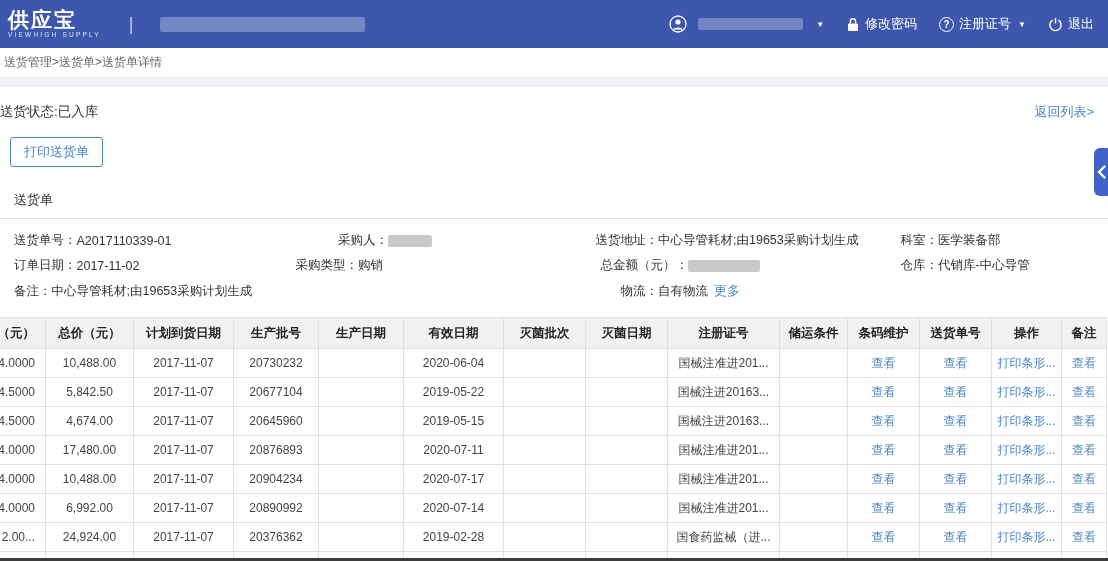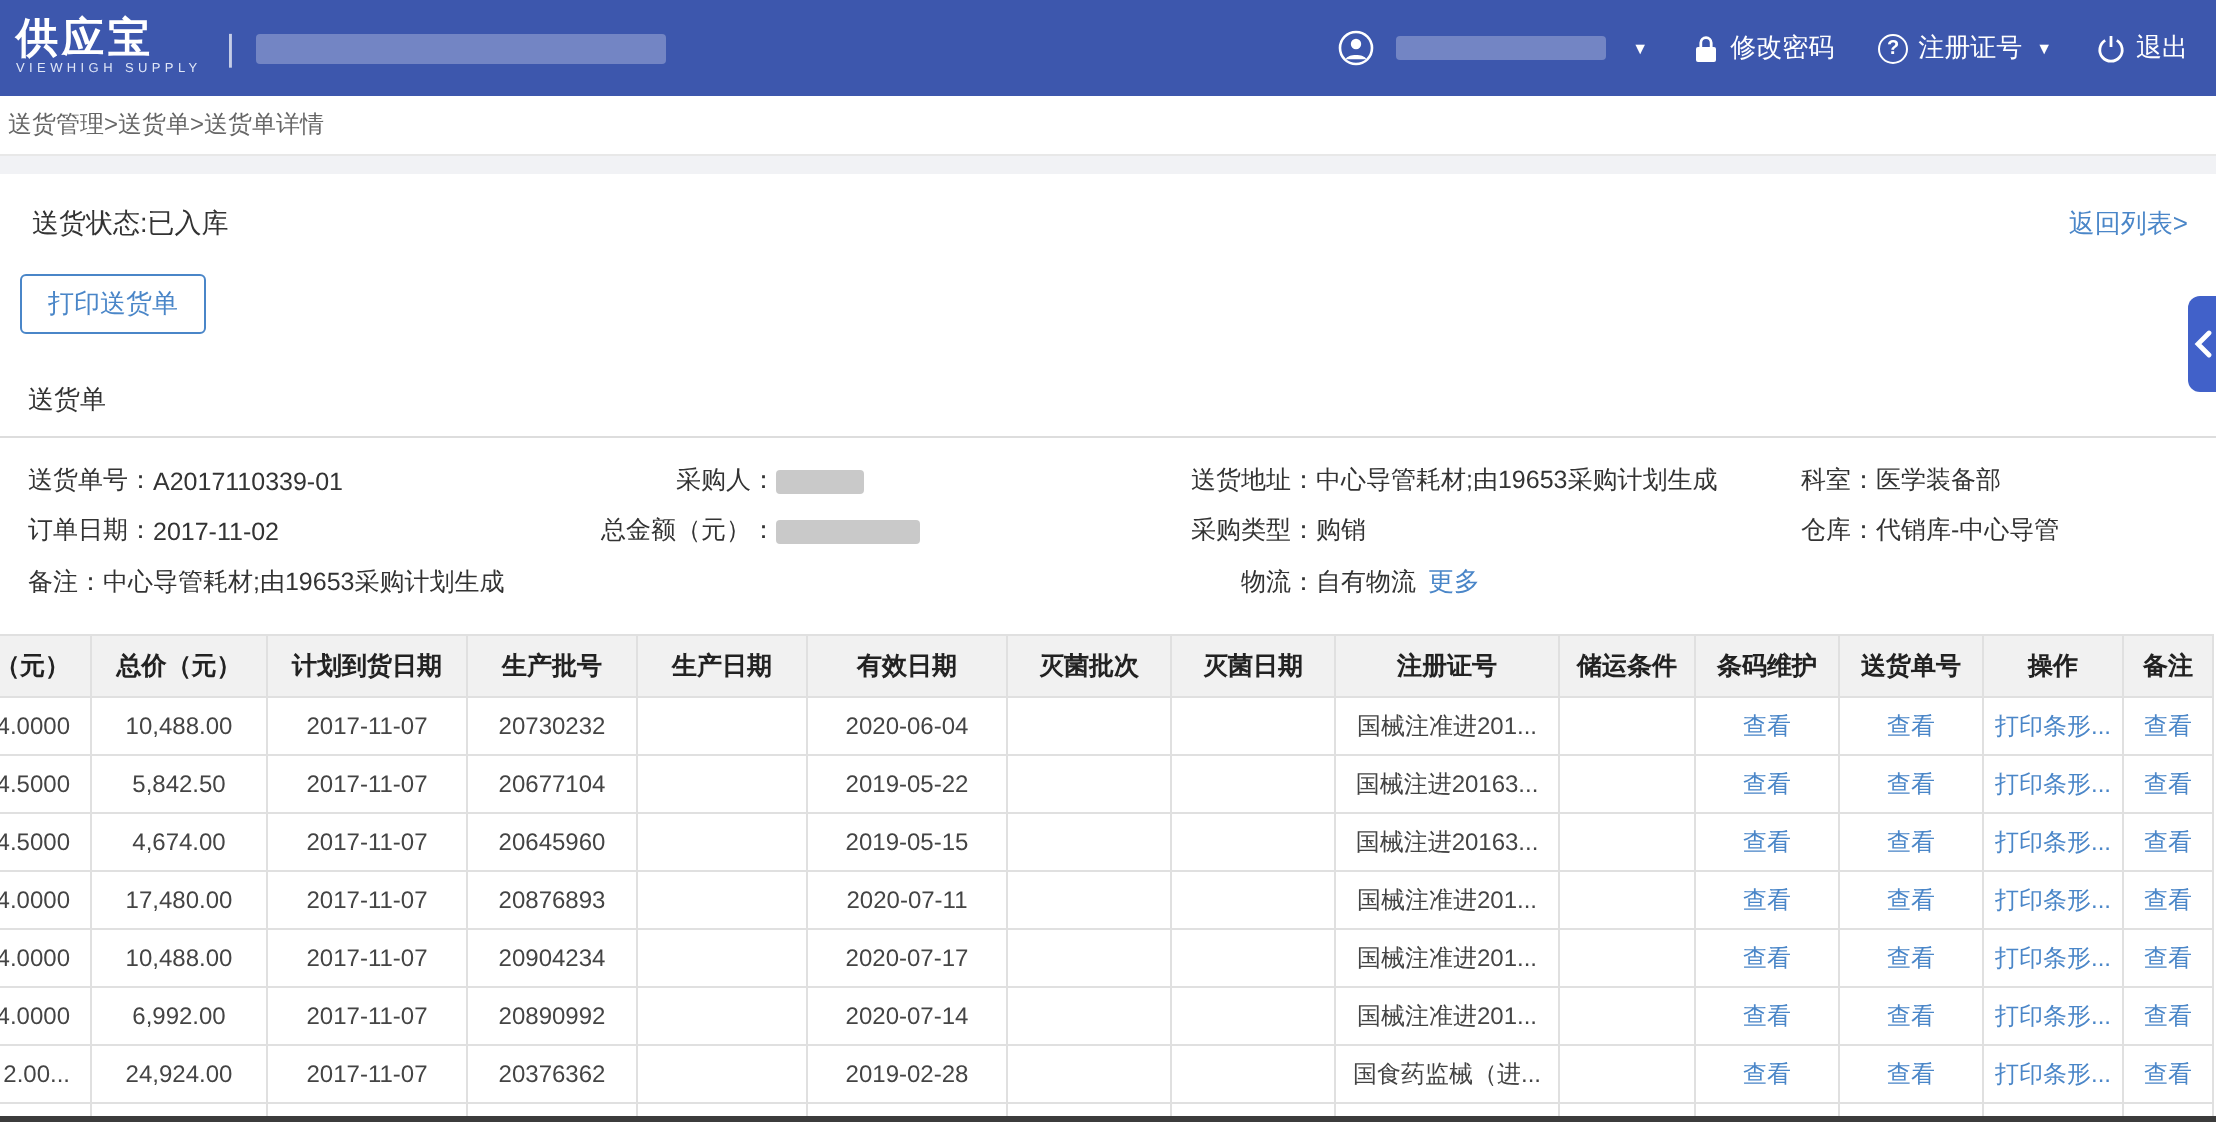--- a/index.html
+++ b/index.html
@@ -5,21 +5,21 @@
   * { box-sizing: border-box; }
   html,body { margin:0; padding:0; }
   body {
     width:1108px; height:561px; overflow:hidden; position:relative;
     background:#fff; font-family:"Liberation Sans","DejaVu Sans",sans-serif;
     font-size:13px; color:#333;
   }
   
   .topbar {
     height:48px; background:#3d57ad; display:flex; align-items:center;
-    padding:0 14px 0 8px; color:#fff;
+    padding:0 14px 0 8px; color:#fff;gap:16px;
   }
   .logo { display:flex; flex-direction:column; line-height:1; margin-right:10px; }
   .logo-main { font-size:21px; font-weight:bold; letter-spacing:2px; }
   .logo-sub { font-size:6.5px; letter-spacing:2.2px; margin-top:2px; color:#dfe6f7; }
   .logo-divider { color:rgba(255,255,255,.7); font-size:18px; margin:0 10px 0 2px; }
   .redact { background:rgba(255,255,255,.28); border-radius:2px; display:inline-block; }
   .redact.company { width:205px; height:15px; }
   .redact.user { width:105px; height:12px; margin:0 6px; }
   .topbar-right { margin-left:auto; display:flex; align-items:center; gap:22px; }
   .tb-item { display:flex; align-items:center; gap:5px; font-size:13px; cursor:pointer; white-space:nowrap; }
@@ -29,21 +29,21 @@
     display:inline-flex; align-items:center; justify-content:center; font-size:10px; font-weight:bold;
   }
   .icon-svg { display:inline-block; vertical-align:middle; }
   
   .breadcrumb-bar {
     height:30px; display:flex; align-items:center; padding-left:4px;
     font-size:12px; color:#666; background:#fff; border-bottom:1px solid #e8e8e8;
   }
   .gap-band { height:9px; background:#f1f2f5; }
   
-  .status-row { display:flex; justify-content:space-between; align-items:center; padding:16px 14px 0 16px; }
+  .status-row { display:flex; justify-content:space-between; align-items:center; padding:16px 14px 0 0; }
   .status-text { font-size:13.5px; color:#333; }
   a.blue-link { color:#4a86c8; text-decoration:none; cursor:pointer; font-size:13px; }
   .actions-row { display:flex; gap:14px; padding:16px 0 0 10px; }
   .btn-outline {
     background:#fff; border:1px solid #4a86c8; color:#4a86c8; font-size:13px;
     padding:5px 13px; border-radius:3px; cursor:pointer;
     font-family:"Liberation Sans","DejaVu Sans",sans-serif;
   }
   
   .section-title { margin:24px 0 0 14px; font-size:13px; color:#333; }
@@ -169,26 +169,26 @@
   <div class="dcell">
     <span class="dlabel al4">科室：</span>
     <span class="dvalue">医学装备部</span>
   </div>
 
   <div class="dcell">
     <span class="dlabel">订单日期：</span>
     <span class="dvalue">2017-11-02</span>
   </div>
   <div class="dcell">
+    <span class="dlabel al3">采购类型：</span>
+    <span class="dvalue">购销</span>
+  </div>
+  <div class="dcell">
     <span class="dlabel al2">总金额（元）：</span>
     <span class="redact gray2"></span>
-  </div>
-  <div class="dcell">
-    <span class="dlabel al3">采购类型：</span>
-    <span class="dvalue">购销</span>
   </div>
   <div class="dcell">
     <span class="dlabel al4">仓库：</span>
     <span class="dvalue">代销库-中心导管</span>
   </div>
 
   <div class="dcell">
     <span class="dlabel">备注：</span>
     <span class="dvalue">中心导管耗材;由19653采购计划生成</span>
   </div>

